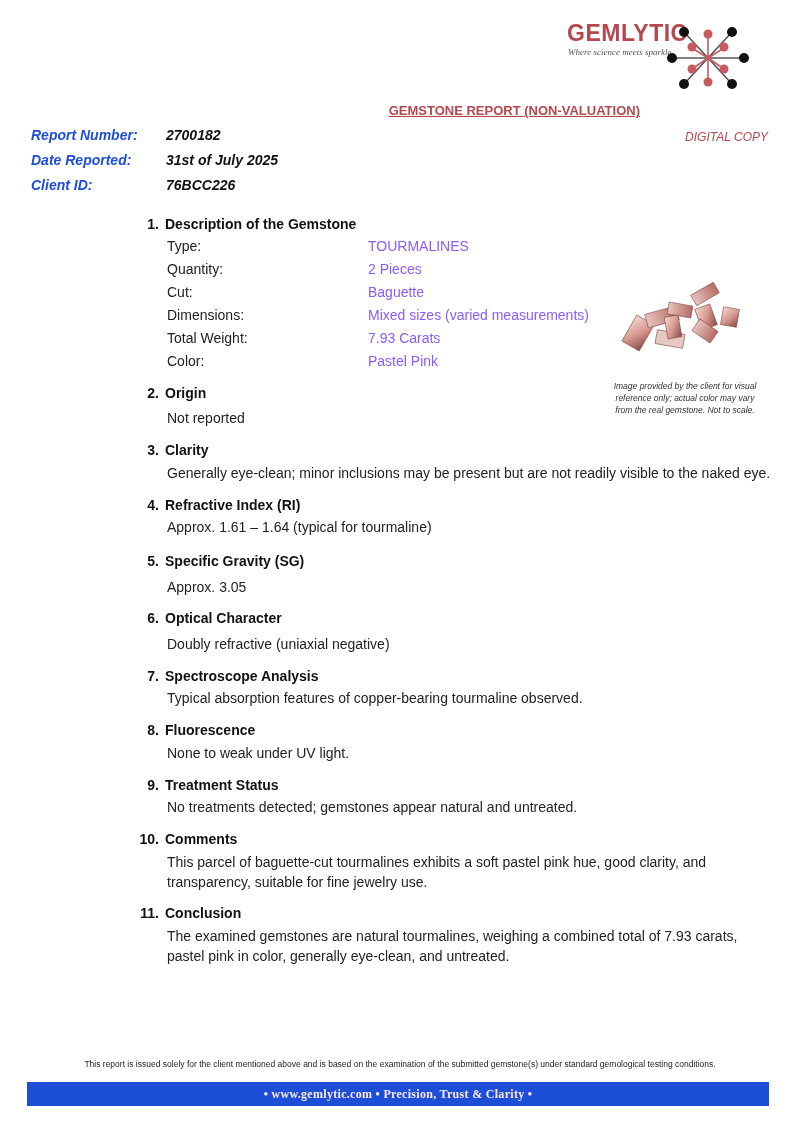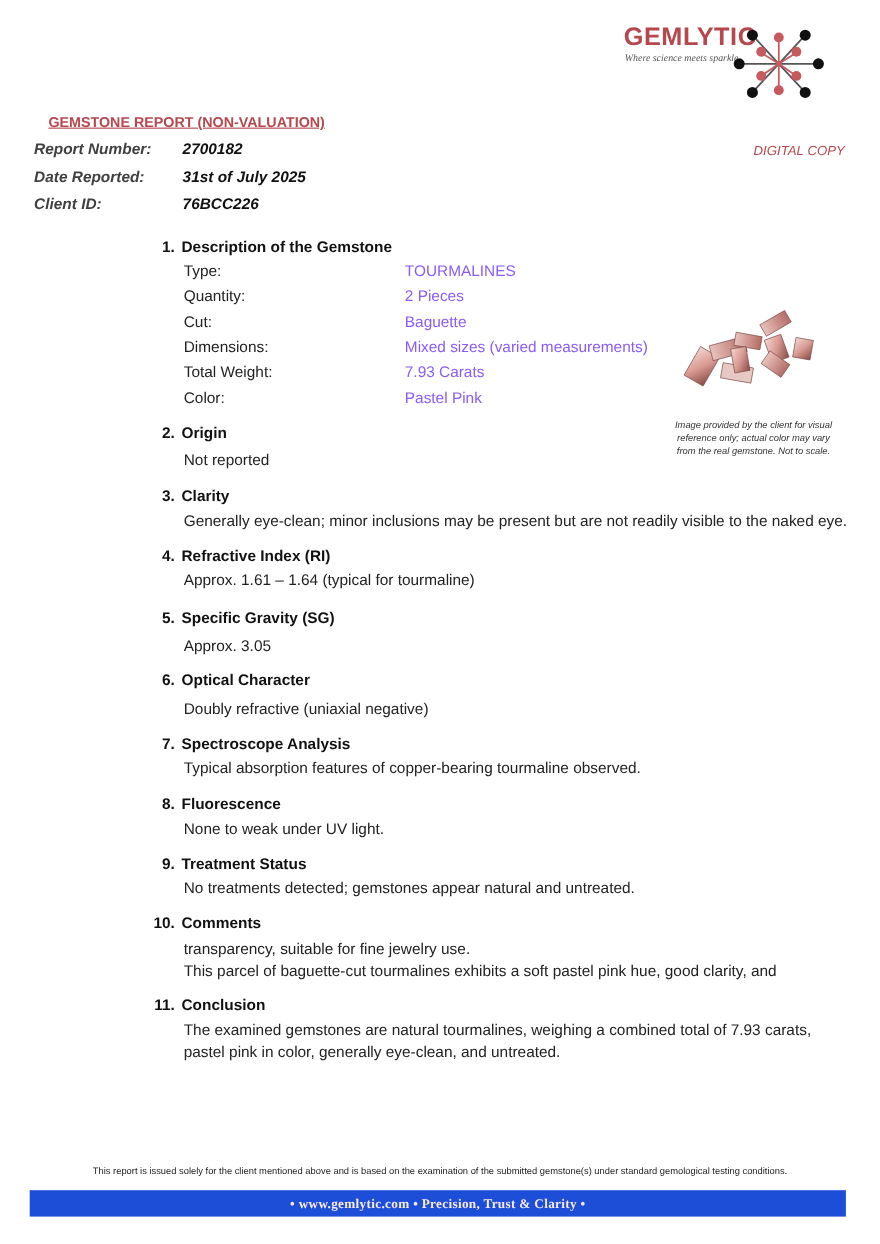--- a/index.html
+++ b/index.html
@@ -6,26 +6,26 @@
   body { width:800px; height:1131px; position:relative; overflow:hidden;
          font-family:"Liberation Sans", sans-serif; color:#1a1a1a; }
   .abs { position:absolute; }
 
   
   #logo-text { left:567px; top:20px; font-size:23px; font-weight:bold; color:#b5474d; letter-spacing:0.5px; }
   #logo-tagline { left:568px; top:47px; font-size:9px; font-style:italic; color:#555; font-family:"Liberation Serif", serif; }
   #logo-mark { left:664px; top:14px; width:88px; height:88px; }
 
   
-  #report-title { left:0; width:640px; top:103px; text-align:left; font-size:13px; font-weight:bold;
-                  color:#b5474d; text-decoration:underline;padding-left:44px; }
+  #report-title { left:0; width:640px; top:103px; text-align:right; font-size:13px; font-weight:bold;
+                  color:#b5474d; text-decoration:underline; }
   #digital-copy { right:32px; top:130px; font-size:12px; font-style:italic; color:#b5474d; }
 
   
-  .meta-label { left:31px; font-size:14px; font-weight:bold; font-style:italic; color:#404040; }
+  .meta-label { left:31px; font-size:14px; font-weight:bold; font-style:italic; color:#1d4ed8; }
   .meta-value { left:166px; font-size:14px; font-weight:bold; font-style:italic; color:#111; }
 
   
   .sec-num { width:28px; text-align:right; font-size:14px; font-weight:bold; color:#111; }
   .sec-title { font-size:14px; font-weight:bold; color:#111; }
   .sec-body { left:167px; font-size:14px; color:#222; line-height:20px; }
 
   .desc-label { left:167px; font-size:14px; color:#222; }
   .desc-value { left:368px; font-size:14px; color:#8b5cf6; }
 
@@ -161,22 +161,22 @@
 <div class="abs sec-title" style="left:165px;top:722px">Fluorescence</div>
 <div class="abs sec-body" style="top:743px">None to weak under UV light.</div>
 
 <div class="abs sec-num" style="left:131px;top:777px">9.</div>
 <div class="abs sec-title" style="left:165px;top:777px">Treatment Status</div>
 <div class="abs sec-body" style="top:797px">No treatments detected; gemstones appear natural and untreated.</div>
 
 <div class="abs sec-num" style="left:131px;top:831px">10.</div>
 <div class="abs sec-title" style="left:165px;top:831px">Comments</div>
 <div class="abs sec-body" style="top:852px">
+  <div>This parcel of baguette-cut tourmalines exhibits a soft pastel pink hue, good clarity, and</div>
   <div>transparency, suitable for fine jewelry use.</div>
-  <div>This parcel of baguette-cut tourmalines exhibits a soft pastel pink hue, good clarity, and</div>
 </div>
 
 <div class="abs sec-num" style="left:131px;top:905px">11.</div>
 <div class="abs sec-title" style="left:165px;top:905px">Conclusion</div>
 <div class="abs sec-body" style="top:926px">
   <div>The examined gemstones are natural tourmalines, weighing a combined total of 7.93 carats,</div>
   <div>pastel pink in color, generally eye-clean, and untreated.</div>
 </div>
 
 <div id="disclaimer" class="abs">This report is issued solely for the client mentioned above and is based on the examination of the submitted gemstone(s) under standard gemological testing conditions.</div>

